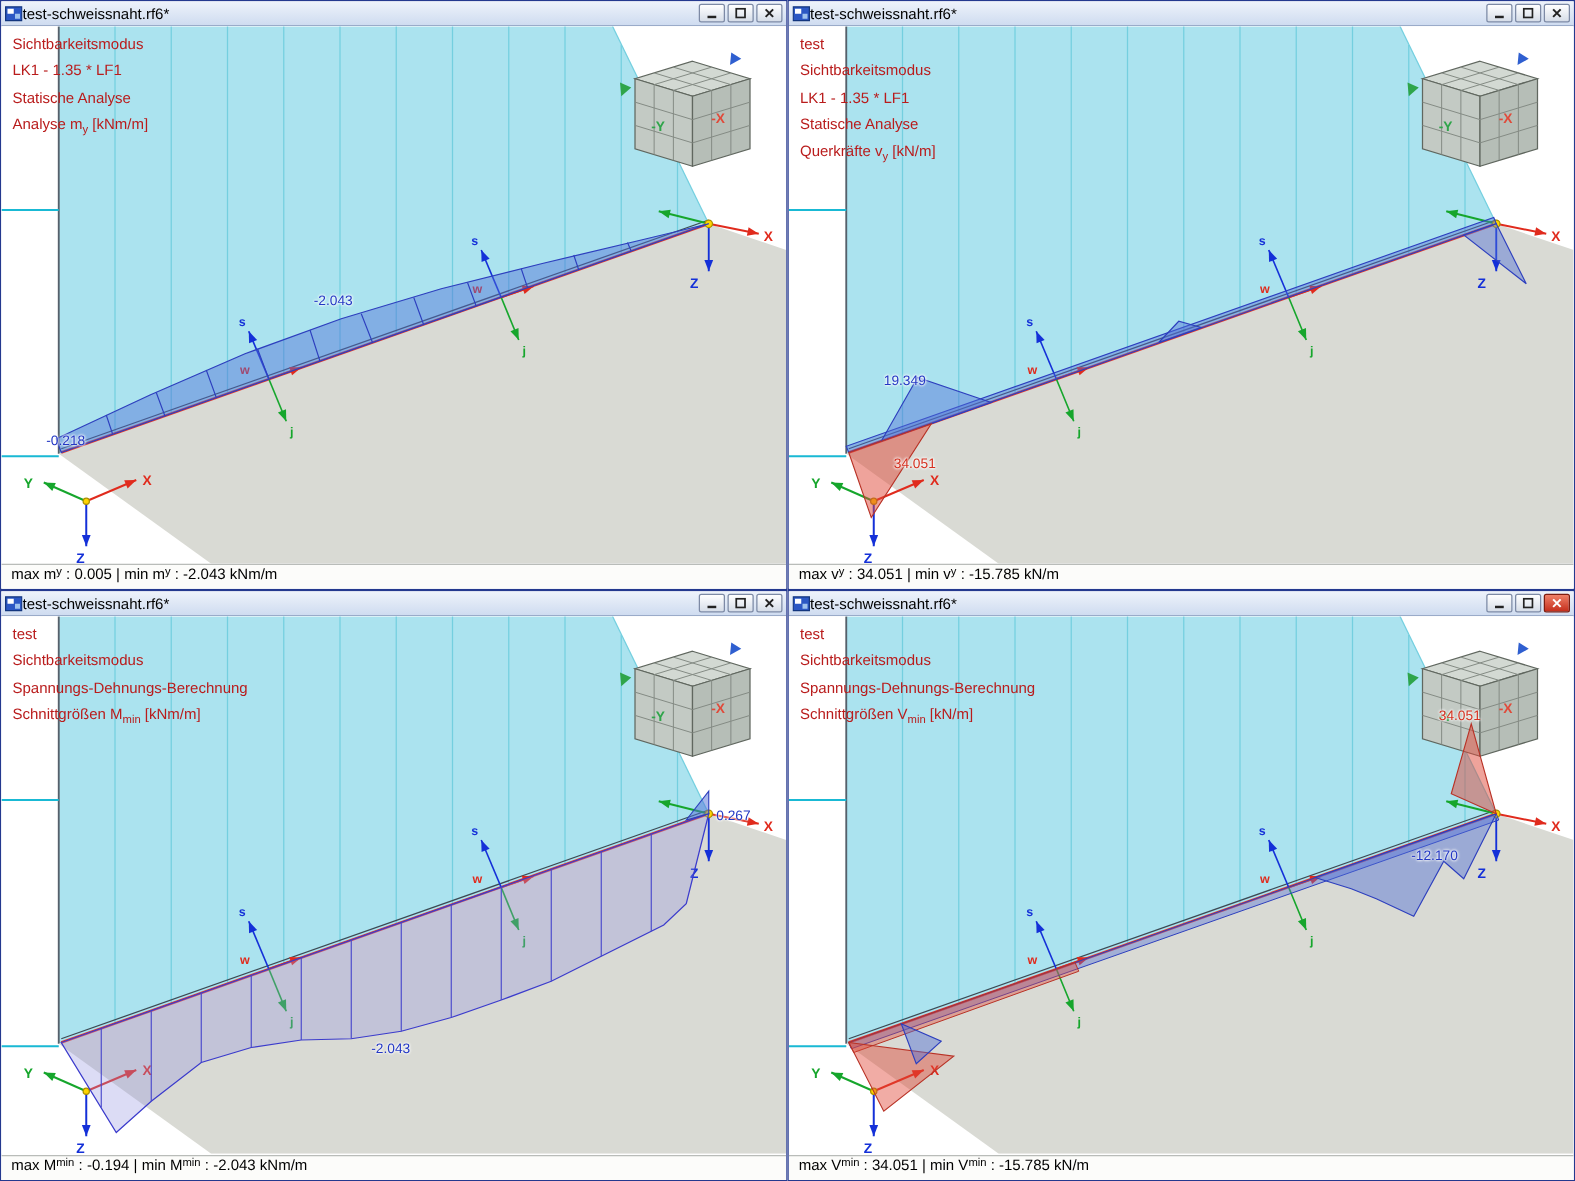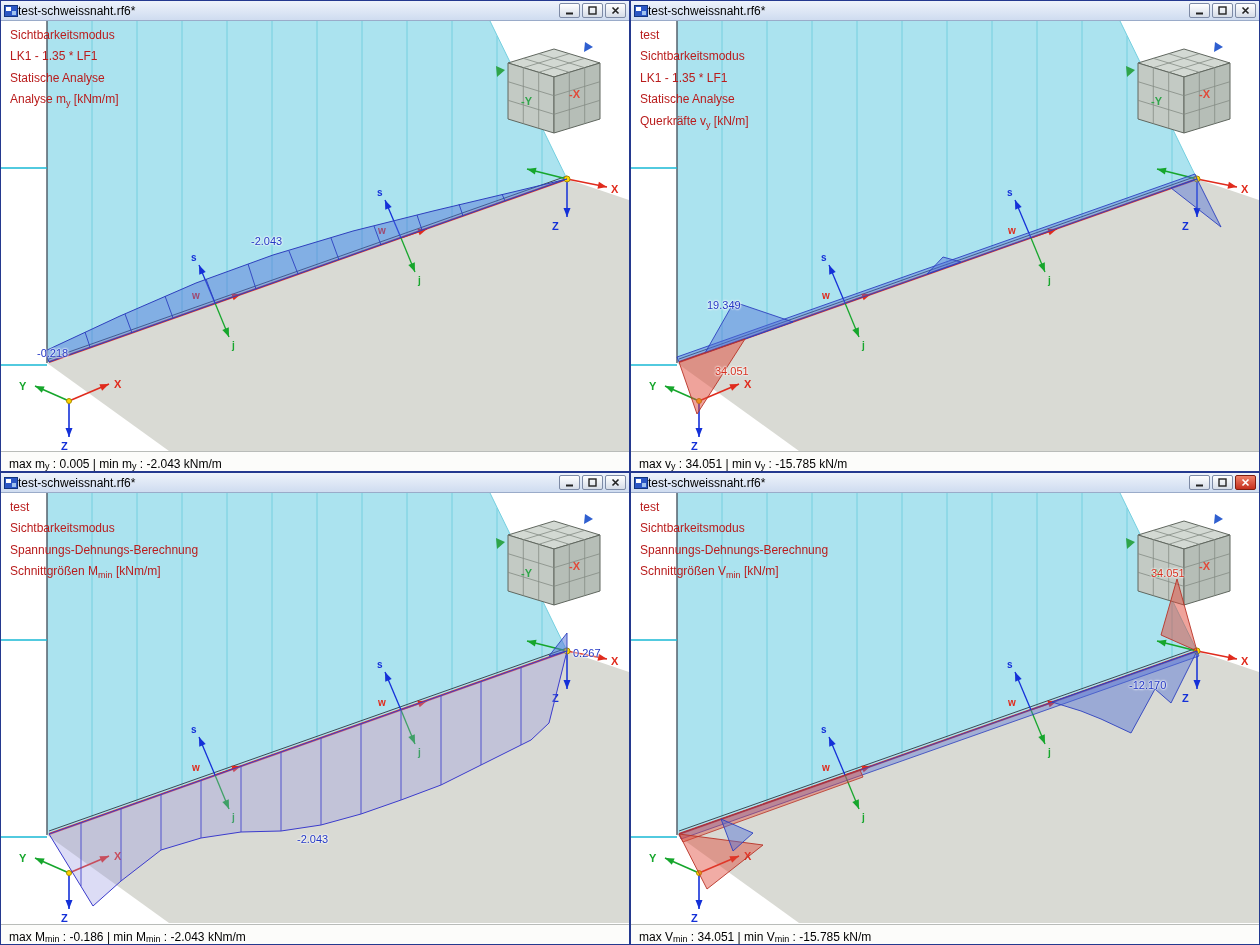--- a/index.html
+++ b/index.html
@@ -19,21 +19,21 @@
   .viewport{flex:1;position:relative;background:#fff;overflow:hidden}
   .scene{position:absolute;left:0;top:0;width:628px;height:430px;display:block}
   svg text{font-family:"Liberation Sans",sans-serif}
   .info{position:absolute;left:9px;top:6px;font-size:12px;line-height:17px;color:#b91c1c}
   .info sub,.statusbar sub{font-size:9px}
   .scene-label{position:absolute;font-size:11px;white-space:nowrap;
                text-shadow:0 0 2px #fff,0 0 2px #fff,0 0 3px #fff}
   .c-blue{color:#2337c4}
   .c-red{color:#d5301f}
   .statusbar{position:absolute;left:0;right:0;bottom:0;height:20px;background:#fcfcfa;
-             border-top:1px solid #b9bcb9;font-size:12px;display:flex;align-items:flex-end;padding:0 8px;color:#000;white-space:pre}
+             border-top:1px solid #b9bcb9;font-size:12px;display:flex;align-items:flex-start;padding:0 8px;color:#000;white-space:pre}
 </style>
 </head>
 <body>
 
 <svg width="0" height="0" style="position:absolute">
   <defs>
     <g id="scene-base">
       <rect x="0" y="0" width="628" height="430" fill="#ffffff"></rect>
       <g>
         <polygon points="46,0 489,0 566,158 46,342" fill="#abe3ef"></polygon>
@@ -266,21 +266,21 @@
         </g>
       </svg>
       <div class="info">
         <div class="info-line"><span>test</span><sub></sub><span></span></div>
         <div class="info-line"><span>Sichtbarkeitsmodus</span><sub></sub><span></span></div>
         <div class="info-line"><span>Spannungs-Dehnungs-Berechnung</span><sub></sub><span></span></div>
         <div class="info-line"><span>Schnittgrößen M</span><sub>min</sub><span> [kNm/m]</span></div>
       </div>
       <div class="scene-label c-blue" style="left:572px;top:154px">0.267</div>
       <div class="scene-label c-blue" style="left:296px;top:340px">-2.043</div>
-      <div class="statusbar"><span>max M</span><sub>min</sub><span> : -0.186 | min M</span><sub>min</sub><span> : -2.043 kNm/m</span></div>
+      <div class="statusbar"><span>max M</span><sub>min</sub><span> : -0.194 | min M</span><sub>min</sub><span> : -2.043 kNm/m</span></div>
     </div>
   </div>
 
   <div class="window">
     <div class="titlebar">
       <span class="app-icon">
         <svg width="14" height="14" viewBox="0 0 14 14">
             <rect x="0.5" y="1.5" width="13" height="11" fill="#2b57c4" stroke="#12357e"></rect>
             <rect x="2" y="3" width="5" height="4" fill="#ffffff"></rect>
             <rect x="8" y="7" width="4" height="4" fill="#9fc2ee"></rect>

